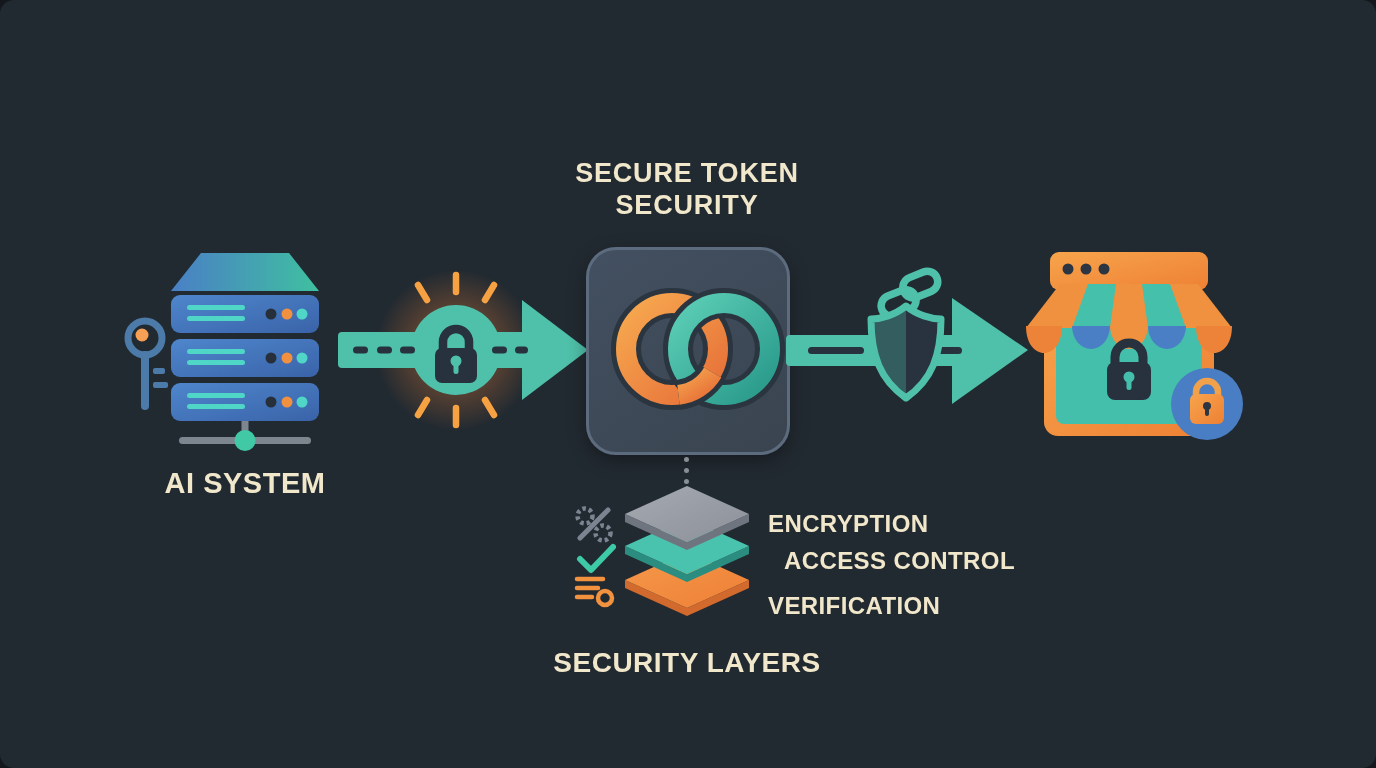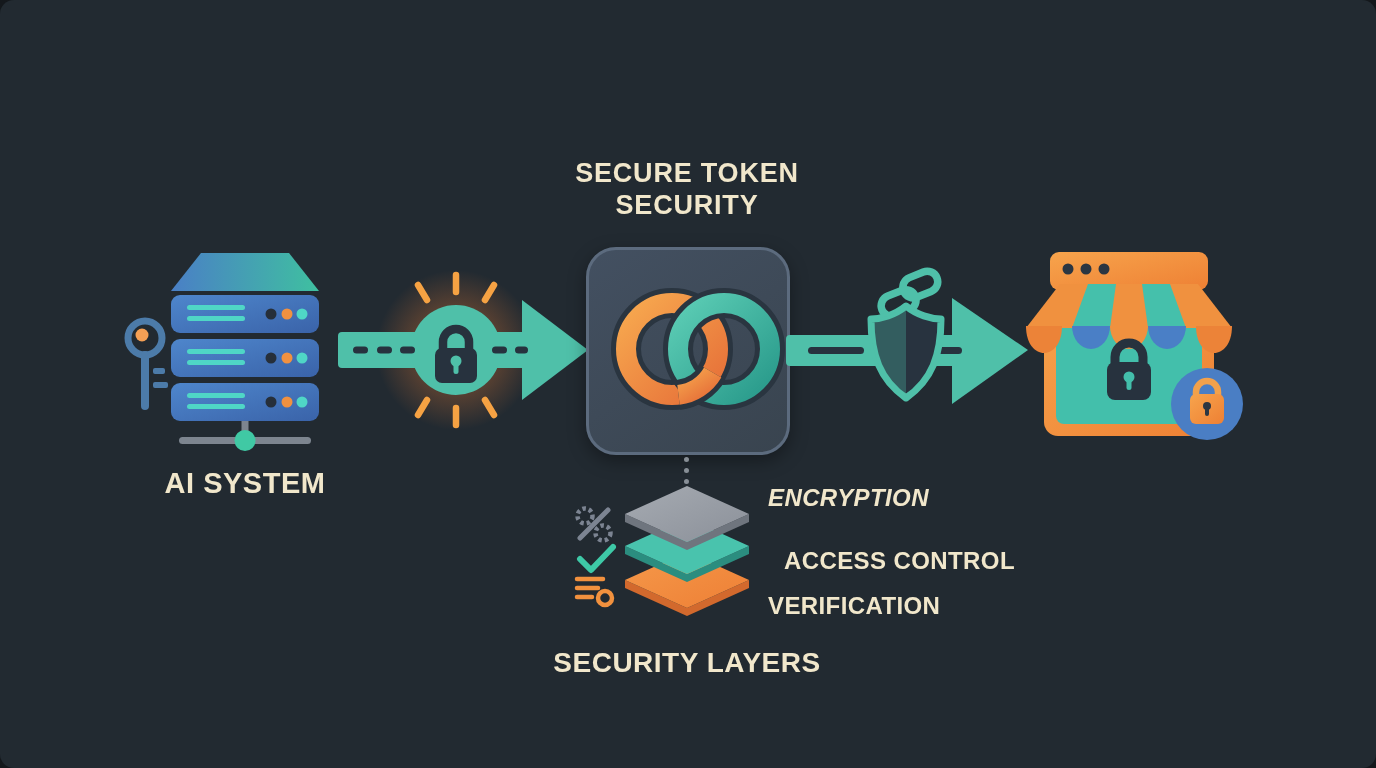--- a/index.html
+++ b/index.html
@@ -250,19 +250,19 @@
   </svg>
   <svg class="abs" style="left:574px;top:574px;" width="46" height="34" viewBox="0 0 46 34">
     <g stroke="#f2913e" stroke-width="4.5" stroke-linecap="round" fill="none">
       <line x1="3" y1="5" x2="29" y2="5"></line>
       <line x1="3" y1="14" x2="24" y2="14"></line>
       <line x1="3" y1="23" x2="18" y2="23"></line>
       <circle cx="31" cy="24" r="7"></circle>
     </g>
   </svg>
 
-  <div class="abs layer-label" style="left:768px;top:484px;font-style:italic;">ENCRYPTION</div>
+  <div class="abs layer-label" style="left:768px;top:510px;">ENCRYPTION</div>
   <div class="abs layer-label" style="left:768px;top:544px;margin-top:48px;">VERIFICATION</div>
   <div class="abs layer-label" style="left:768px;top:547px;margin-left:16px;">ACCESS CONTROL</div>
 
   <div class="abs label" style="left:487px;top:646px;width:400px;font-size:28px;">SECURITY LAYERS</div>
 
 </div>
 
 </body></html>

